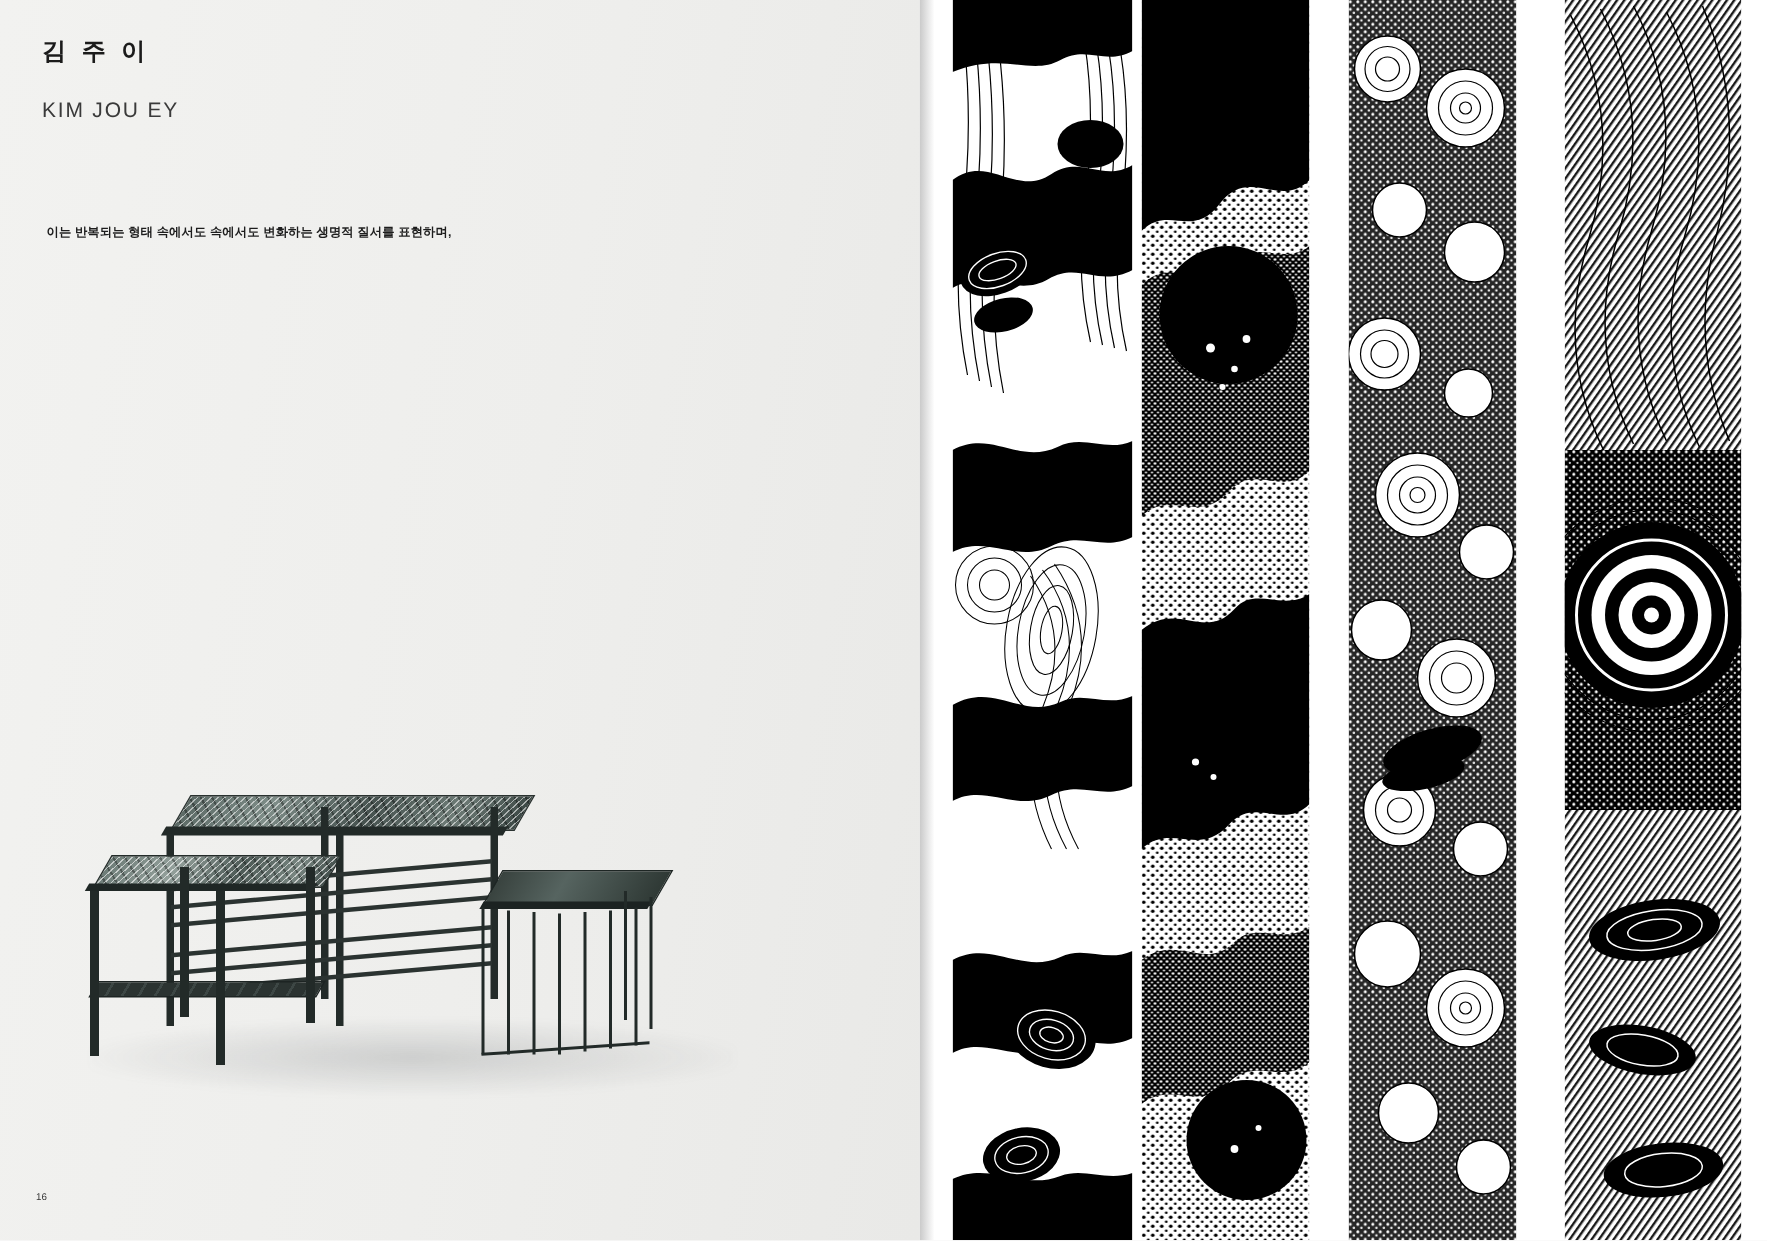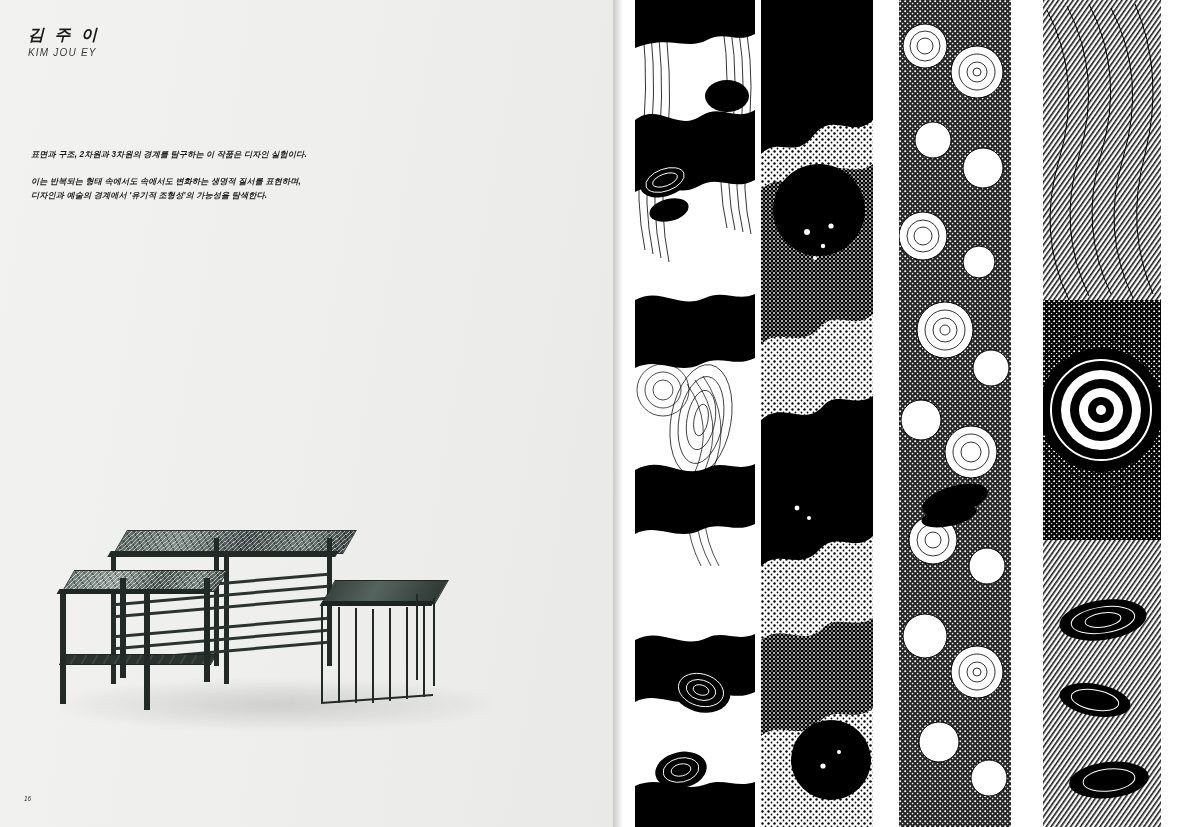--- a/index.html
+++ b/index.html
@@ -21,40 +21,39 @@
   }
 
   
   .page-left {
     position: absolute;
     left: 0; top: 0;
     width: 613px;
     height: 827px;
     background: linear-gradient(100deg, #f2f2f0 0%, #eeeeec 55%, #e9e9e7 100%);
     overflow: hidden;
-    font-style: italic;
   }
 
   .author-block {
     position: absolute;
     left: 28px;
     top: 26px;
   }
   .author-kr {
     font-size: 16px;
     font-weight: bold;
     letter-spacing: 3px;
     color: #1b1b1b;
     line-height: 1.1;
   }
   .author-en {
-    font-size: 10px;
+    font-size: 14px;
     letter-spacing: 1.2px;
     color: #3a3a3a;
-    margin-top: 3px;
+    margin-top: 21px;
   }
 
   .body-copy {
     position: absolute;
     left: 31px;
     top: 148px;
     width: 420px;
     color: #1d1d1d;
   }
   .para {
@@ -264,25 +263,21 @@
 
   <div class="page-left">
 
     <div class="author-block">
       <div class="author-kr">김 주 이</div>
       <div class="author-en">KIM JOU EY</div>
     </div>
 
     <div class="body-copy">
       <p class="para">
-        <span class="ln">표면과 구조, 2차원과 3차원의 경계를 탐구하는 이 작품은 디자인 실험이다.</span>
-      </p>
-      <p class="para">
         <span class="ln">이는 반복되는 형태 속에서도 속에서도 변화하는 생명적 질서를 표현하며,</span>
-        <span class="ln">디자인과 예술의 경계에서 '유기적 조형성'의 가능성을 탐색한다.</span>
       </p>
     </div>
 
     <div class="photo">
       <div class="shadow-soft"></div>
 
       <div class="bench-back">
         <div class="bench-top"></div>
         <div class="bench-top-edge"></div>
         <div class="bench-leg" style="left:-9px;  top:26px; height:128px;"></div>

